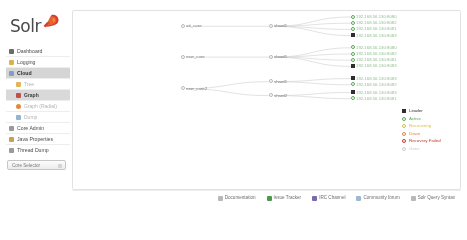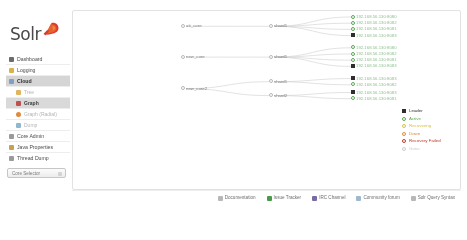--- a/index.html
+++ b/index.html
@@ -6,21 +6,21 @@
   html, body {
     width: 467px; height: 203px;
     background: #ffffff;
     font-family: "Liberation Sans", sans-serif;
     overflow: hidden;
   }
   #app { position: relative; width: 467px; height: 203px; }
 
   
   #sidebar {
-    position: absolute; left: 0; top: 16px;
+    position: absolute; left: 0; top: 8px;
     width: 72px; height: 203px;
     background: #ffffff;
   }
   .logo-wrap {
     position: absolute; left: 10px; top: 6px;
     width: 58px; height: 26px;
   }
   .logo-text {
     font-family: "DejaVu Sans", sans-serif;
     font-size: 17px;

